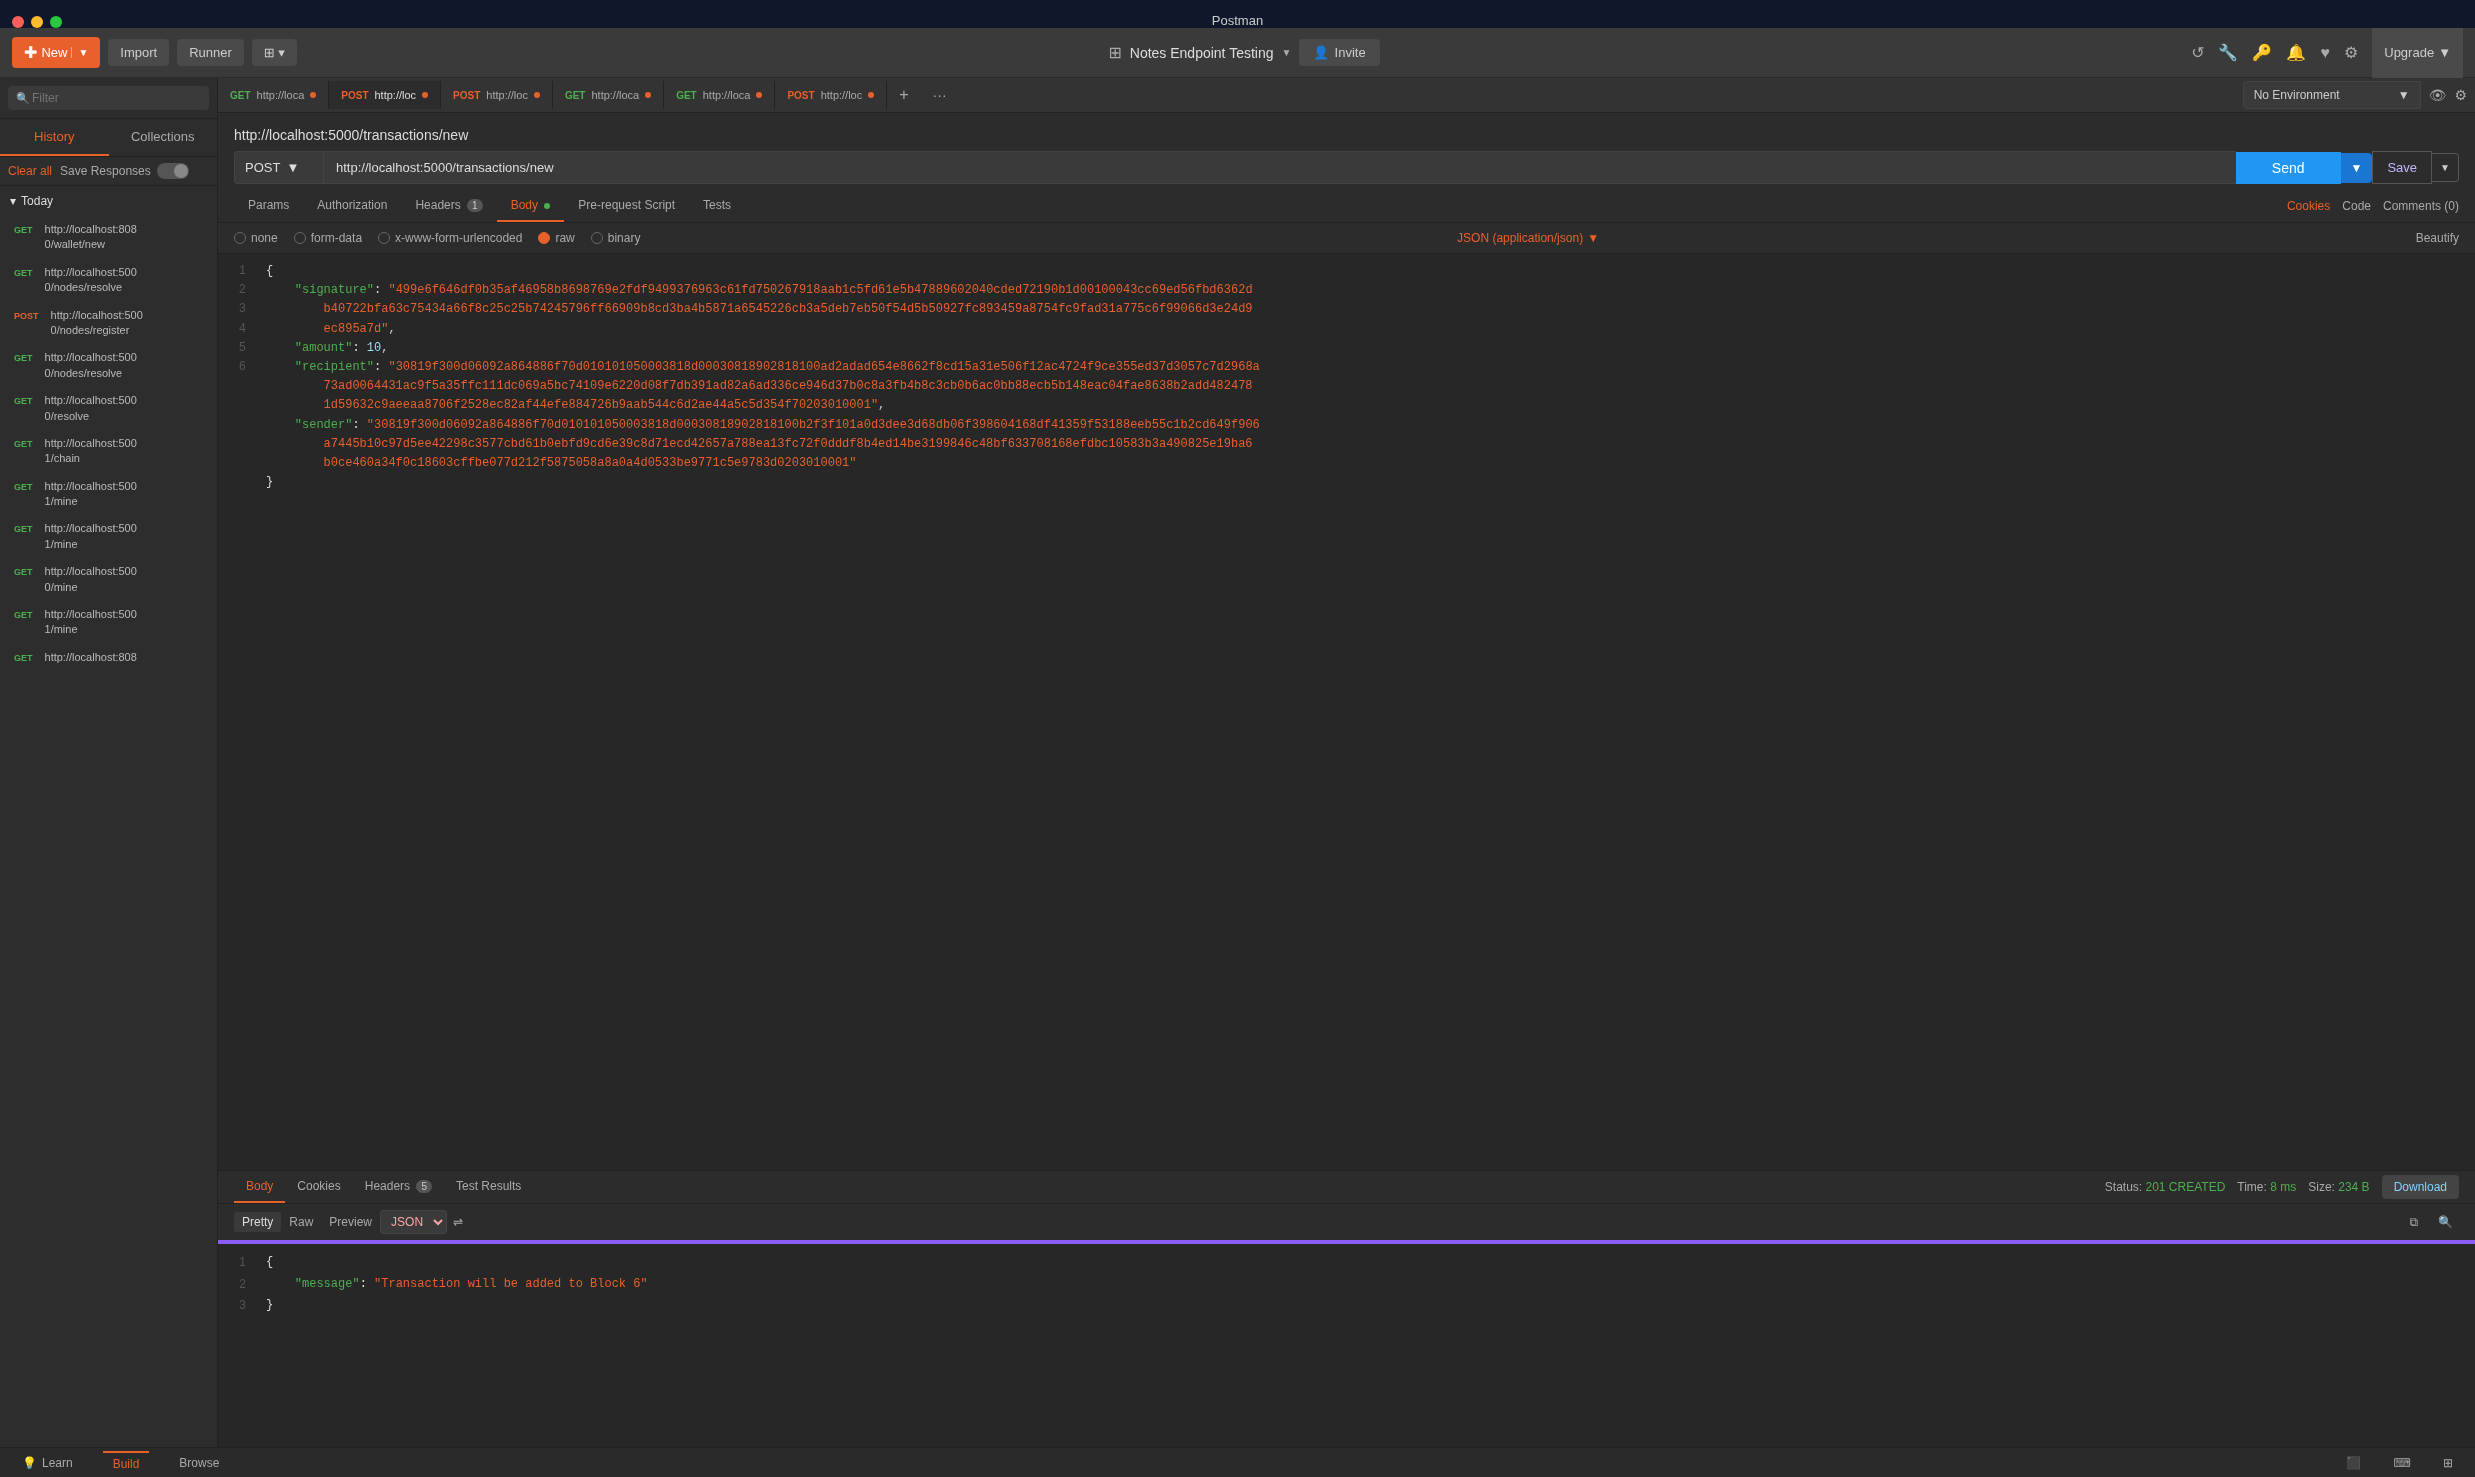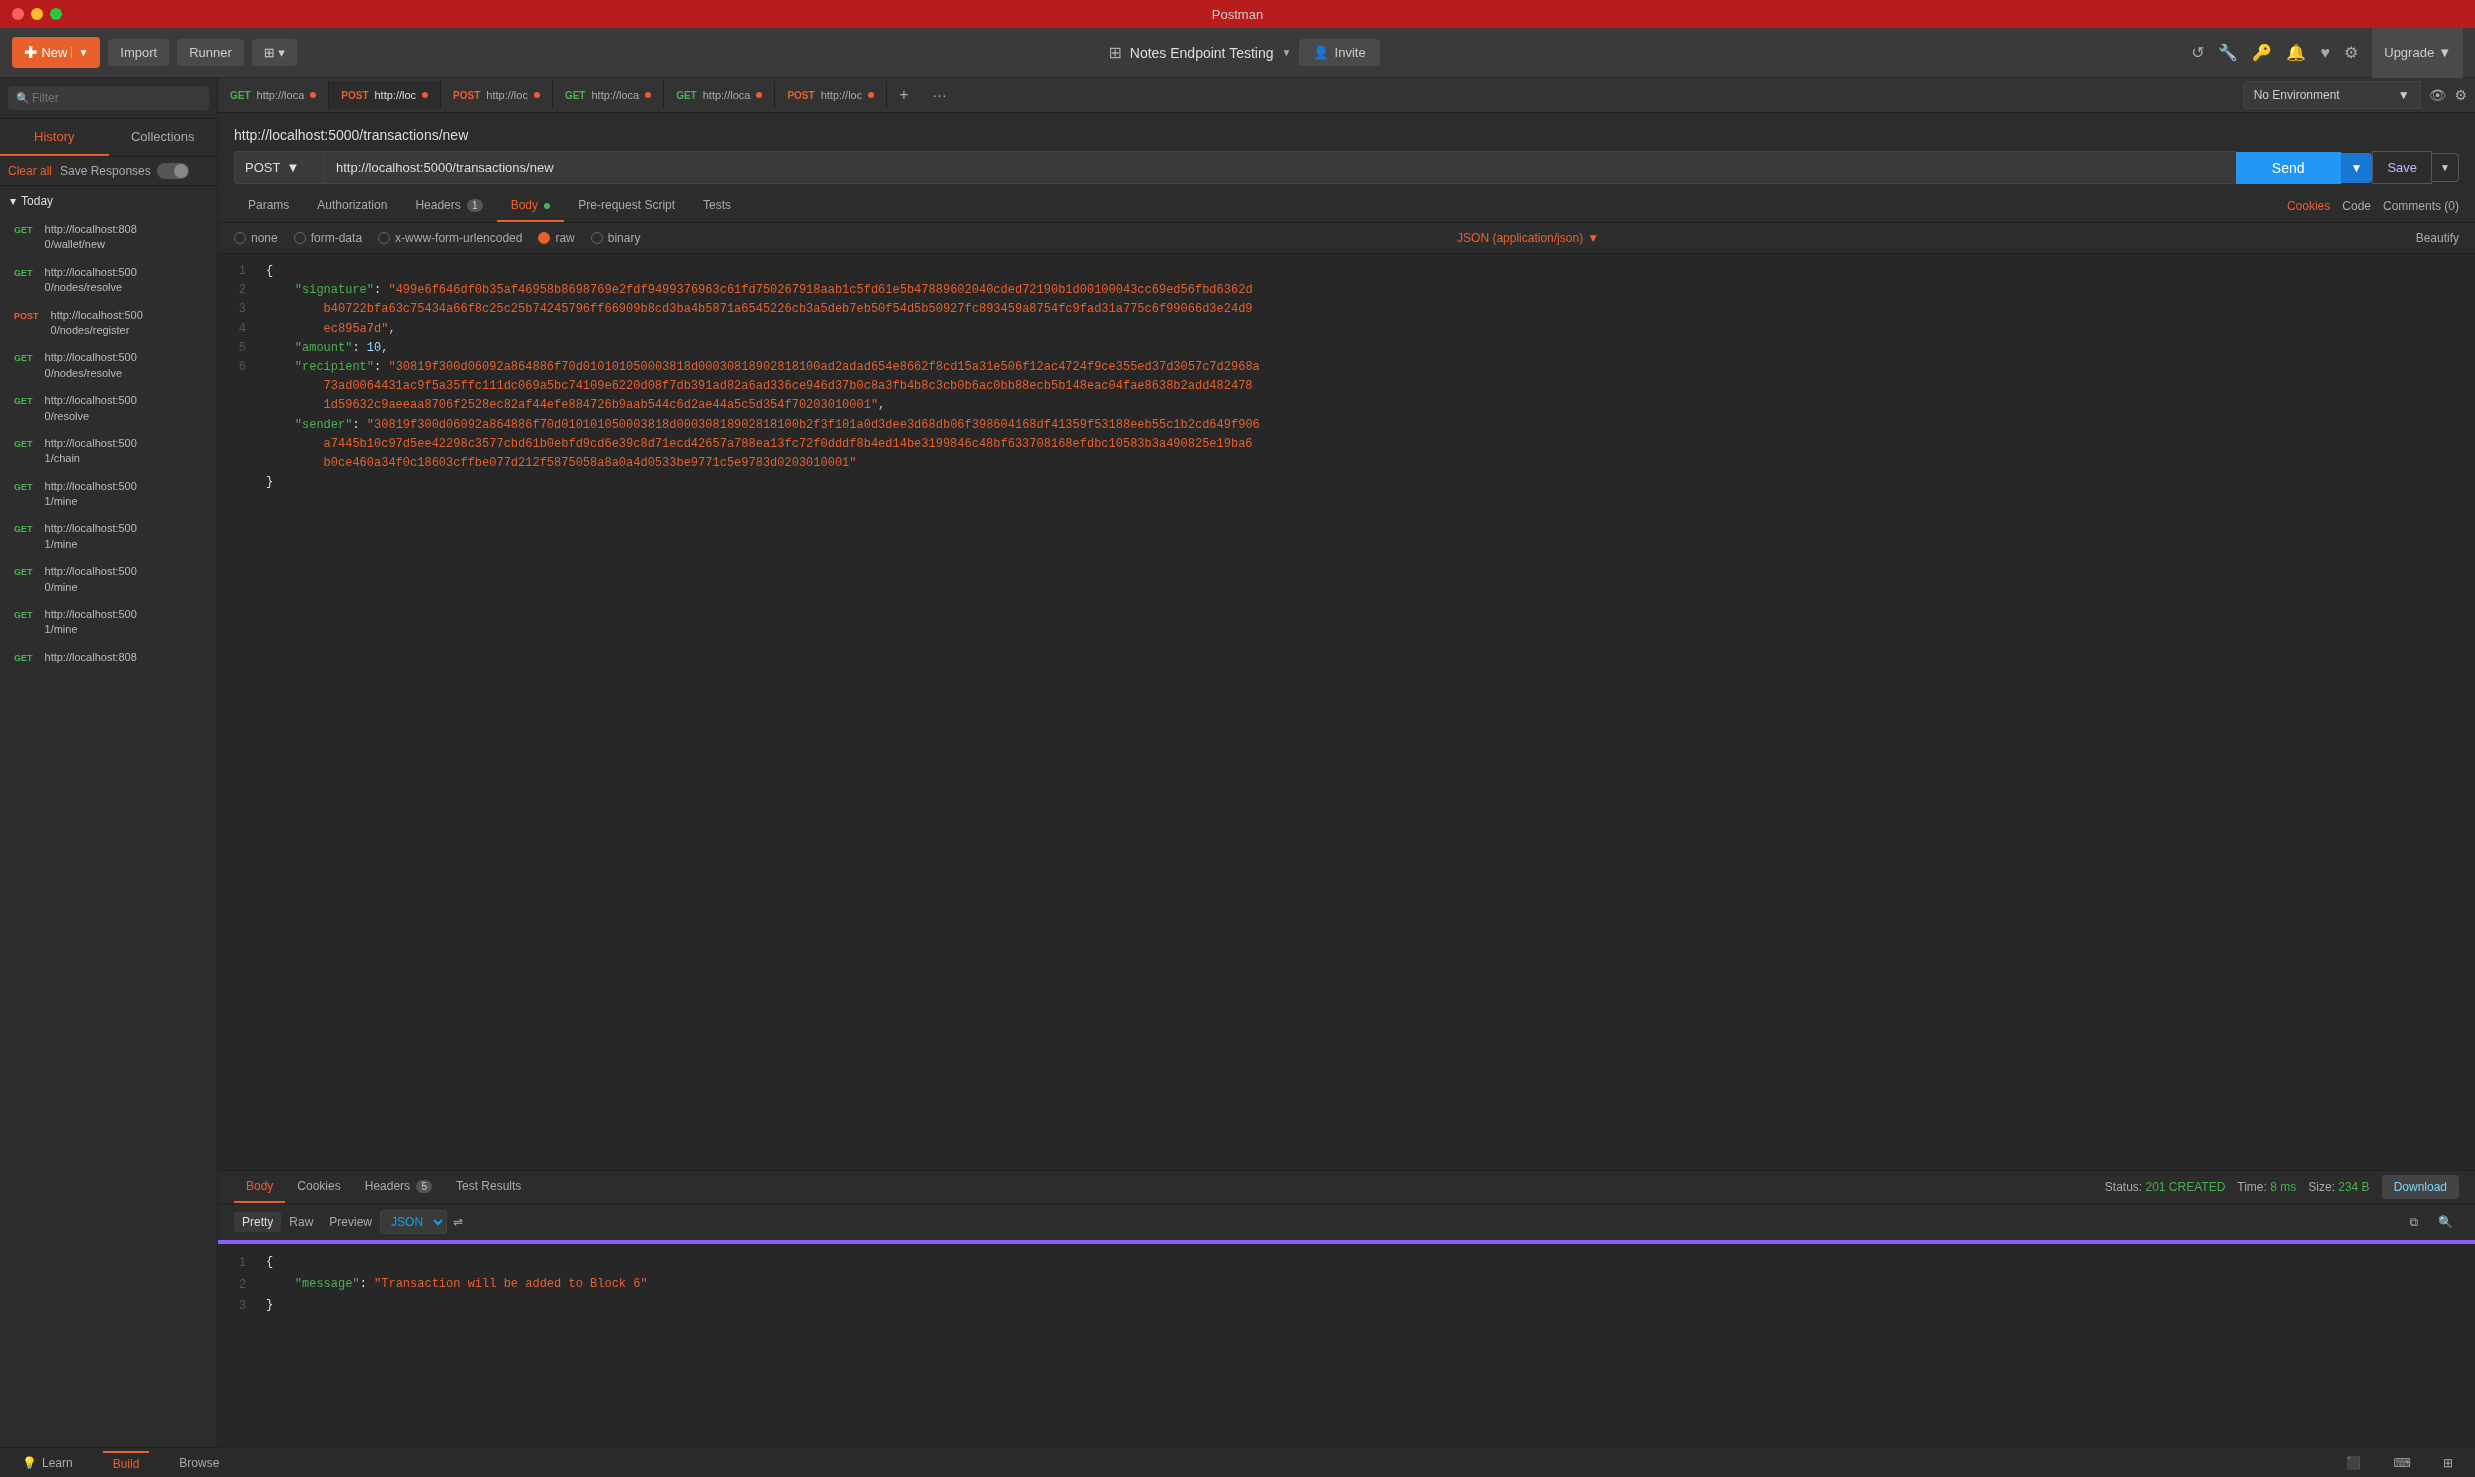--- a/index.html
+++ b/index.html
@@ -1,19 +1,19 @@
 <!DOCTYPE html>
 <html><head>
   <meta charset="utf-8">
   <style>
     * { box-sizing: border-box; margin: 0; padding: 0; }
     body { font-family: -apple-system, BlinkMacSystemFont, 'Segoe UI', sans-serif; background: #2c2c2c; color: #ccc; font-size: 12px; overflow: hidden; height: 100vh; display: flex; flex-direction: column; }
 
     
-    .titlebar { background: #b91c1c; height: 28px; display: flex; align-items: center; justify-content: center; position: relative; }
+    .titlebar { background: #0f172a; height: 28px; display: flex; align-items: flex-end; justify-content: center; position: relative; }
     .titlebar-title { font-size: 13px; color: #ccc; }
     .traffic-lights { position: absolute; left: 12px; display: flex; gap: 7px; }
     .traffic-light { width: 12px; height: 12px; border-radius: 50%; }
     .tl-red { background: #ff5f57; }
     .tl-yellow { background: #febc2e; }
     .tl-green { background: #28c840; }
 
     
     .toolbar { background: #3a3a3a; height: 50px; display: flex; align-items: center; padding: 0 12px; gap: 8px; border-bottom: 1px solid #2a2a2a; }
     .btn-new { background: #e8602c; color: white; border: none; padding: 6px 12px; border-radius: 4px; cursor: pointer; display: flex; align-items: center; gap: 4px; font-size: 13px; font-weight: 500; }
@@ -111,21 +111,21 @@
     .response-tab { padding: 8px 12px; cursor: pointer; font-size: 12px; color: #aaa; border-bottom: 2px solid transparent; }
     .response-tab.active { color: #e8602c; border-bottom: 2px solid #e8602c; }
     .response-tab .badge { background: #555; color: #ccc; border-radius: 8px; padding: 1px 5px; font-size: 10px; margin-left: 3px; }
     .response-meta { margin-left: auto; display: flex; gap: 12px; align-items: center; }
     .status-ok { color: #4CAF50; }
     .response-meta-item { font-size: 12px; color: #aaa; }
     .btn-download { background: #444; color: #7dd3fc; border: none; padding: 5px 12px; border-radius: 4px; cursor: pointer; font-size: 12px; }
     .response-format { display: flex; align-items: center; padding: 6px 16px; border-bottom: 4px solid #8b5cf6; }
     .format-btn { color: #aaa; cursor: pointer; font-size: 12px; padding: 3px 8px; border-radius: 3px; }
     .format-btn.active { background: #3a3a3a; color: #ddd; }
-    .json-select { background: #3a3a3a; border: 1px solid #444; color: #0ea5e9; padding: 3px 6px; border-radius: 3px; font-size: 12px; cursor: pointer; }
+    .json-select { background: #3a3a3a; border: 1px solid #444; color: #fca5a5; padding: 3px 6px; border-radius: 3px; font-size: 12px; cursor: pointer; }
     .icon-btn { color: #aaa; cursor: pointer; padding: 3px 6px; }
     .response-body { flex: 1; display: flex; background: #272727; overflow-y: auto; }
     .resp-line-numbers { width: 36px; background: #272727; color: #555; text-align: right; padding: 8px 8px 8px 0; line-height: 1.8; flex-shrink: 0; }
     .resp-code-content { flex: 1; padding: 8px 12px; line-height: 1.8; font-family: 'Courier New', monospace; font-size: 12px; }
 
     
     .bottom-bar { background: #2a2a2a; border-top: 1px solid #222; height: 30px; display: flex; align-items: center; padding: 0 12px; gap: 20px; }
     .bottom-btn { color: #aaa; cursor: pointer; font-size: 12px; display: flex; align-items: center; gap: 5px; padding: 4px 10px; }
     .bottom-btn.active { color: #e8602c; border-top: 2px solid #e8602c; }
 

